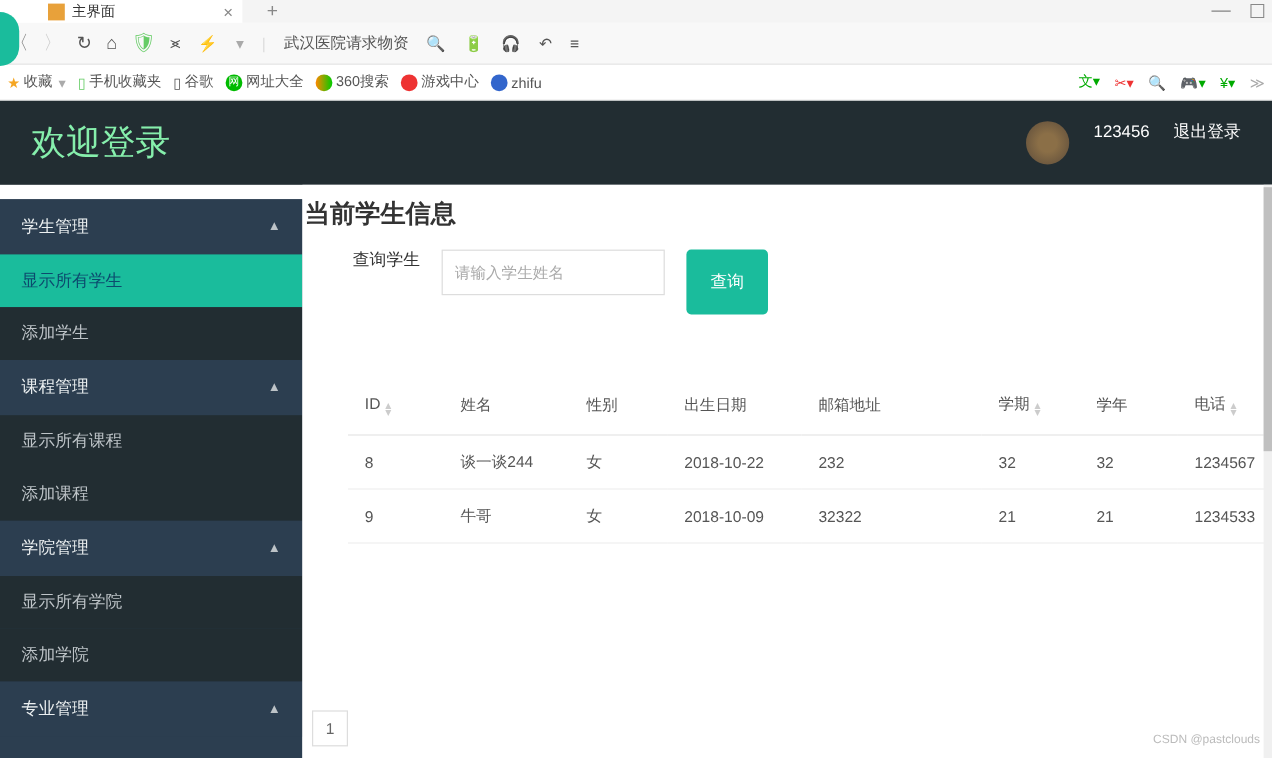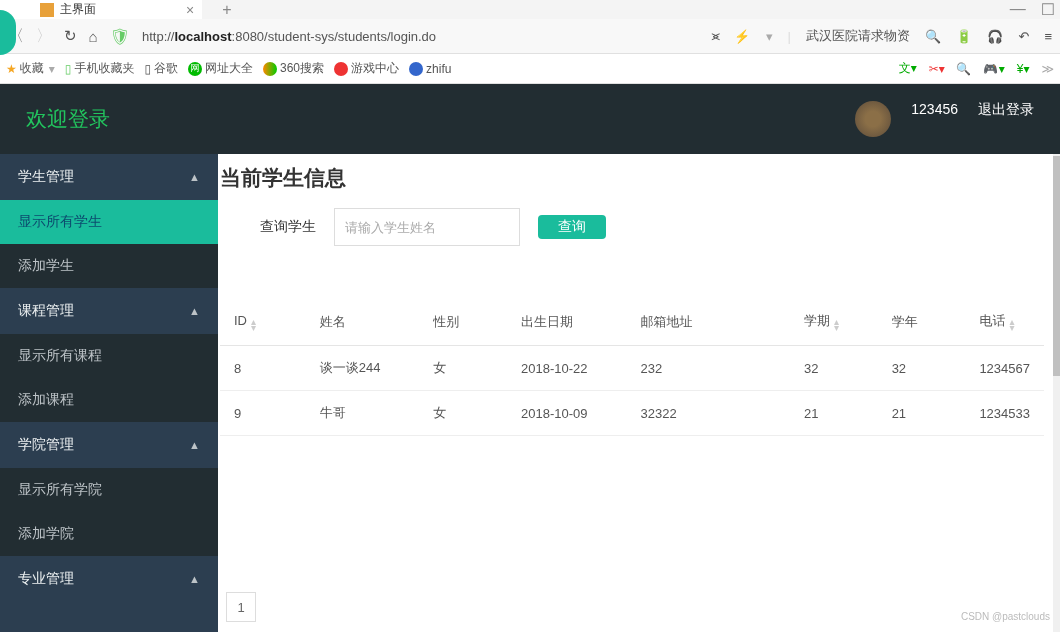--- a/index.html
+++ b/index.html
@@ -23,41 +23,41 @@
     .right-icons { display: flex; align-items: center; gap: 15px; font-size: 13px; color: #555; }
     .lightning { color: #6c6; }
     
     .bookmarks { height: 30px; background: #fff; display: flex; align-items: center; padding: 0 6px; gap: 10px; font-size: 12px; color: #555; border-bottom: 1px solid #e0e0e0; }
     .bm-item { display: flex; align-items: center; gap: 3px; cursor: pointer; }
     .bm-star { color: #f5a623; }
     .bm-right { margin-left: auto; display: flex; gap: 12px; align-items: center; }
     
     
     .app-header { height: 70px; background: #222d32; display: flex; align-items: center; padding: 0 26px; }
-    .welcome { color: #22c55e; font-size: 21px; }
+    .welcome { color: #86efac; font-size: 29px; }
     .header-right { margin-left: auto; display: flex; align-items: flex-start; gap: 20px; color: #fff; font-size: 14px; }
     .avatar { width: 36px; height: 36px; border-radius: 50%; background: radial-gradient(circle, #8b6f47 30%, #5a4a3a 100%); position: relative; }
     
     
     .app-body { display: flex; height: 478px; }
-    .sidebar { width: 218px; background: #2c3e50; color: #fff; font-size: 14px; overflow-y: auto; }
+    .sidebar { width: 252px; background: #2c3e50; color: #fff; font-size: 14px; overflow-y: auto; margin-top: 12px; }
     .side-group { padding: 14px 18px; background: #2c3e50; display: flex; justify-content: space-between; align-items: center; cursor: pointer; color: #ecf0f1; }
     .side-item { padding: 13px 18px; background: #222d32; cursor: pointer; color: #bdc3c7; }
     .side-item.active { background: #1abc9c; color: #0c4a6e; }
     .chevron { font-size: 11px; color: #bdc3c7; }
     
     .main { flex: 1; background: #fff; position: relative; overflow: hidden; }
     .page-title { font-size: 21px; padding: 10px 0 12px 2px; color: #333; font-weight: bold; }
-    .search-row { display: flex; align-items: center; gap: 18px; padding: 4px 0 14px 42px; }
+    .search-row { display: flex; gap: 18px; padding: 4px 0 14px 42px; }
     .search-label { font-size: 14px; color: #333; }
     .search-input { width: 186px; height: 38px; border: 1px solid #ddd; padding: 0 10px; font-size: 13px; }
     .search-input::placeholder { color: #aaa; }
-    .search-btn { height: 24px; padding: 0 20px; background: #1abc9c; color: #fff; border: none; border-radius: 4px; font-size: 14px; cursor: pointer; }
-    
-    .table-wrap { padding: 0 16px 0 2px; margin-top: 38px; }
+    .search-btn { height: 54px; padding: 0 20px; background: #1abc9c; color: #fff; border: none; border-radius: 4px; font-size: 14px; cursor: pointer; }
+    
+    .table-wrap { padding: 0 0 0 2px; margin-top: 38px; margin-left: 36px; }
     table { width: 100%; border-collapse: collapse; font-size: 13px; }
     th { text-align: left; padding: 14px 14px; color: #555; font-weight: normal; border-bottom: 1px solid #e5e5e5; }
     td { padding: 13px 14px; color: #555; border-bottom: 1px solid #eee; }
     .sort { color: #ccc; font-size: 10px; margin-left: 4px; display: inline-flex; flex-direction: column; line-height: 6px; }
     
     .pagination { position: absolute; bottom: 10px; left: 8px; }
     .page-num { width: 30px; height: 30px; border: 1px solid #ddd; display: flex; align-items: center; justify-content: center; font-size: 13px; color: #666; }
     
     .watermark { position: absolute; bottom: 10px; right: 10px; color: #bbb; font-size: 10px; }
     
@@ -83,21 +83,20 @@
     <span>☐</span>
   </div>
 </div>
 
 <div class="browser-bar">
   <span class="nav-arrow">〈</span>
   <span class="nav-arrow" style="color:#ccc">〉</span>
   <span class="reload">↻</span>
   <span class="home">⌂</span>
   <span class="shield">🛡</span>
-  <span class="url"><span>http://</span><b>localhost</b><span>:8080/student-sys/students/login.do</span></span>
   <div class="right-icons">
     <span>⪤</span>
     <span class="lightning">⚡</span>
     <span style="color:#aaa">▾</span>
     <span style="color:#ddd">|</span>
     <span>武汉医院请求物资</span>
     <span style="color:#999">🔍</span>
     <span>🔋</span>
     <span>🎧</span>
     <span>↶</span>

